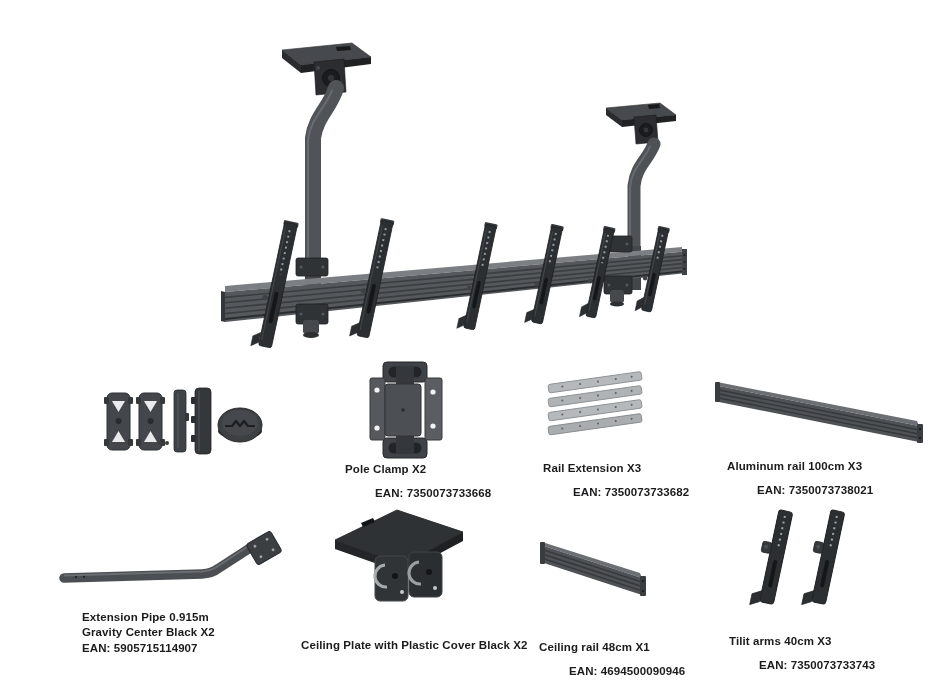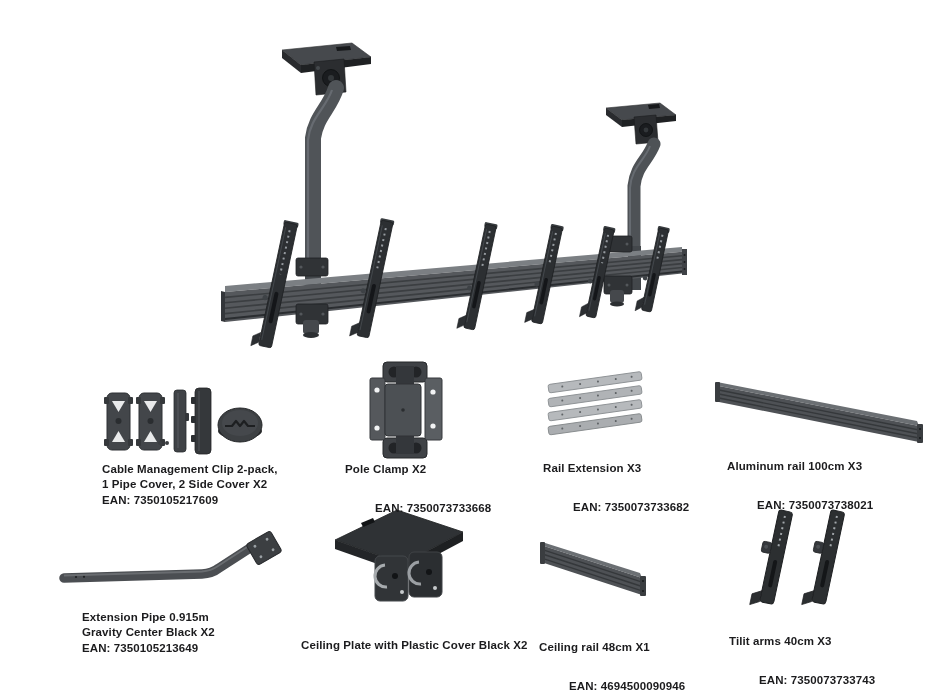--- a/index.html
+++ b/index.html
@@ -5,21 +5,21 @@
   html,body{margin:0;padding:0;background:#ffffff;}
   .canvas{
     position:relative;width:933px;height:700px;background:#ffffff;
     font-family:"Liberation Sans",sans-serif;overflow:hidden;
   }
   .abs{position:absolute;}
   .part-label{
     position:absolute;font-weight:bold;font-size:11.5px;line-height:15px;
     color:#1b1b1d;letter-spacing:.1px;white-space:nowrap;
   }
-  .ean{margin-top:24px;padding-left:30px;}
+  .ean{margin-top:9px;padding-left:30px;}
   .ean-tight{margin-top:1px;}
   svg{display:block;}
 </style>
 </head>
 <body>
 
 <div class="canvas">
 
   <svg class="abs" style="left:0;top:0" width="933" height="370" viewBox="0 0 933 370">
 
@@ -324,25 +324,20 @@
     <g transform="rotate(12 82 56)">
       <rect x="75" y="8" width="14" height="94" rx="3" fill="#2c2f31" stroke="#1d1f21" stroke-width="1"></rect>
       <line x1="82" y1="13" x2="82" y2="46" stroke="#a2a7ab" stroke-width="2" stroke-dasharray="2 3.8"></line>
       <rect x="80" y="58" width="4" height="28" rx="2" fill="#141618"></rect>
       <rect x="66" y="42" width="9" height="11" rx="2" fill="#35383c" stroke="#222426" stroke-width="0.8"></rect>
       <circle cx="70" cy="47" r="2" fill="#4c5054"></circle>
       <path d="M66 96 l9 -5 v11 l-9 5 z" fill="#2c2f31" stroke="#1d1f21" stroke-width="0.7"></path>
     </g>
   </svg>
 
-  <div class="part-label" style="left:102px;top:462px">
-    <div>Cable Management Clip 2-pack,</div>
-    <div>1 Pipe Cover, 2 Side Cover X2</div>
-    <div class="ean-tight">EAN: 7350105217609</div>
-  </div>
 
   <div class="part-label" style="left:345px;top:462px">
     <div>Pole Clamp X2</div>
     <div></div>
     <div class="ean">EAN: 7350073733668</div>
   </div>
 
   <div class="part-label" style="left:543px;top:461px">
     <div>Rail Extension X3</div>
     <div></div>
@@ -351,21 +346,21 @@
 
   <div class="part-label" style="left:727px;top:459px">
     <div>Aluminum rail 100cm X3</div>
     <div></div>
     <div class="ean">EAN: 7350073738021</div>
   </div>
 
   <div class="part-label" style="left:82px;top:610px">
     <div>Extension Pipe 0.915m</div>
     <div>Gravity Center Black X2</div>
-    <div class="ean-tight">EAN: 7350105213649</div>
+    <div class="ean-tight">EAN: 5905715114907</div>
   </div>
 
   <div class="part-label" style="left:301px;top:638px">
     <div>Ceiling Plate with Plastic Cover Black X2</div>
     <div></div>
   </div>
 
   <div class="part-label" style="left:539px;top:640px">
     <div>Ceiling rail 48cm X1</div>
     <div></div>

